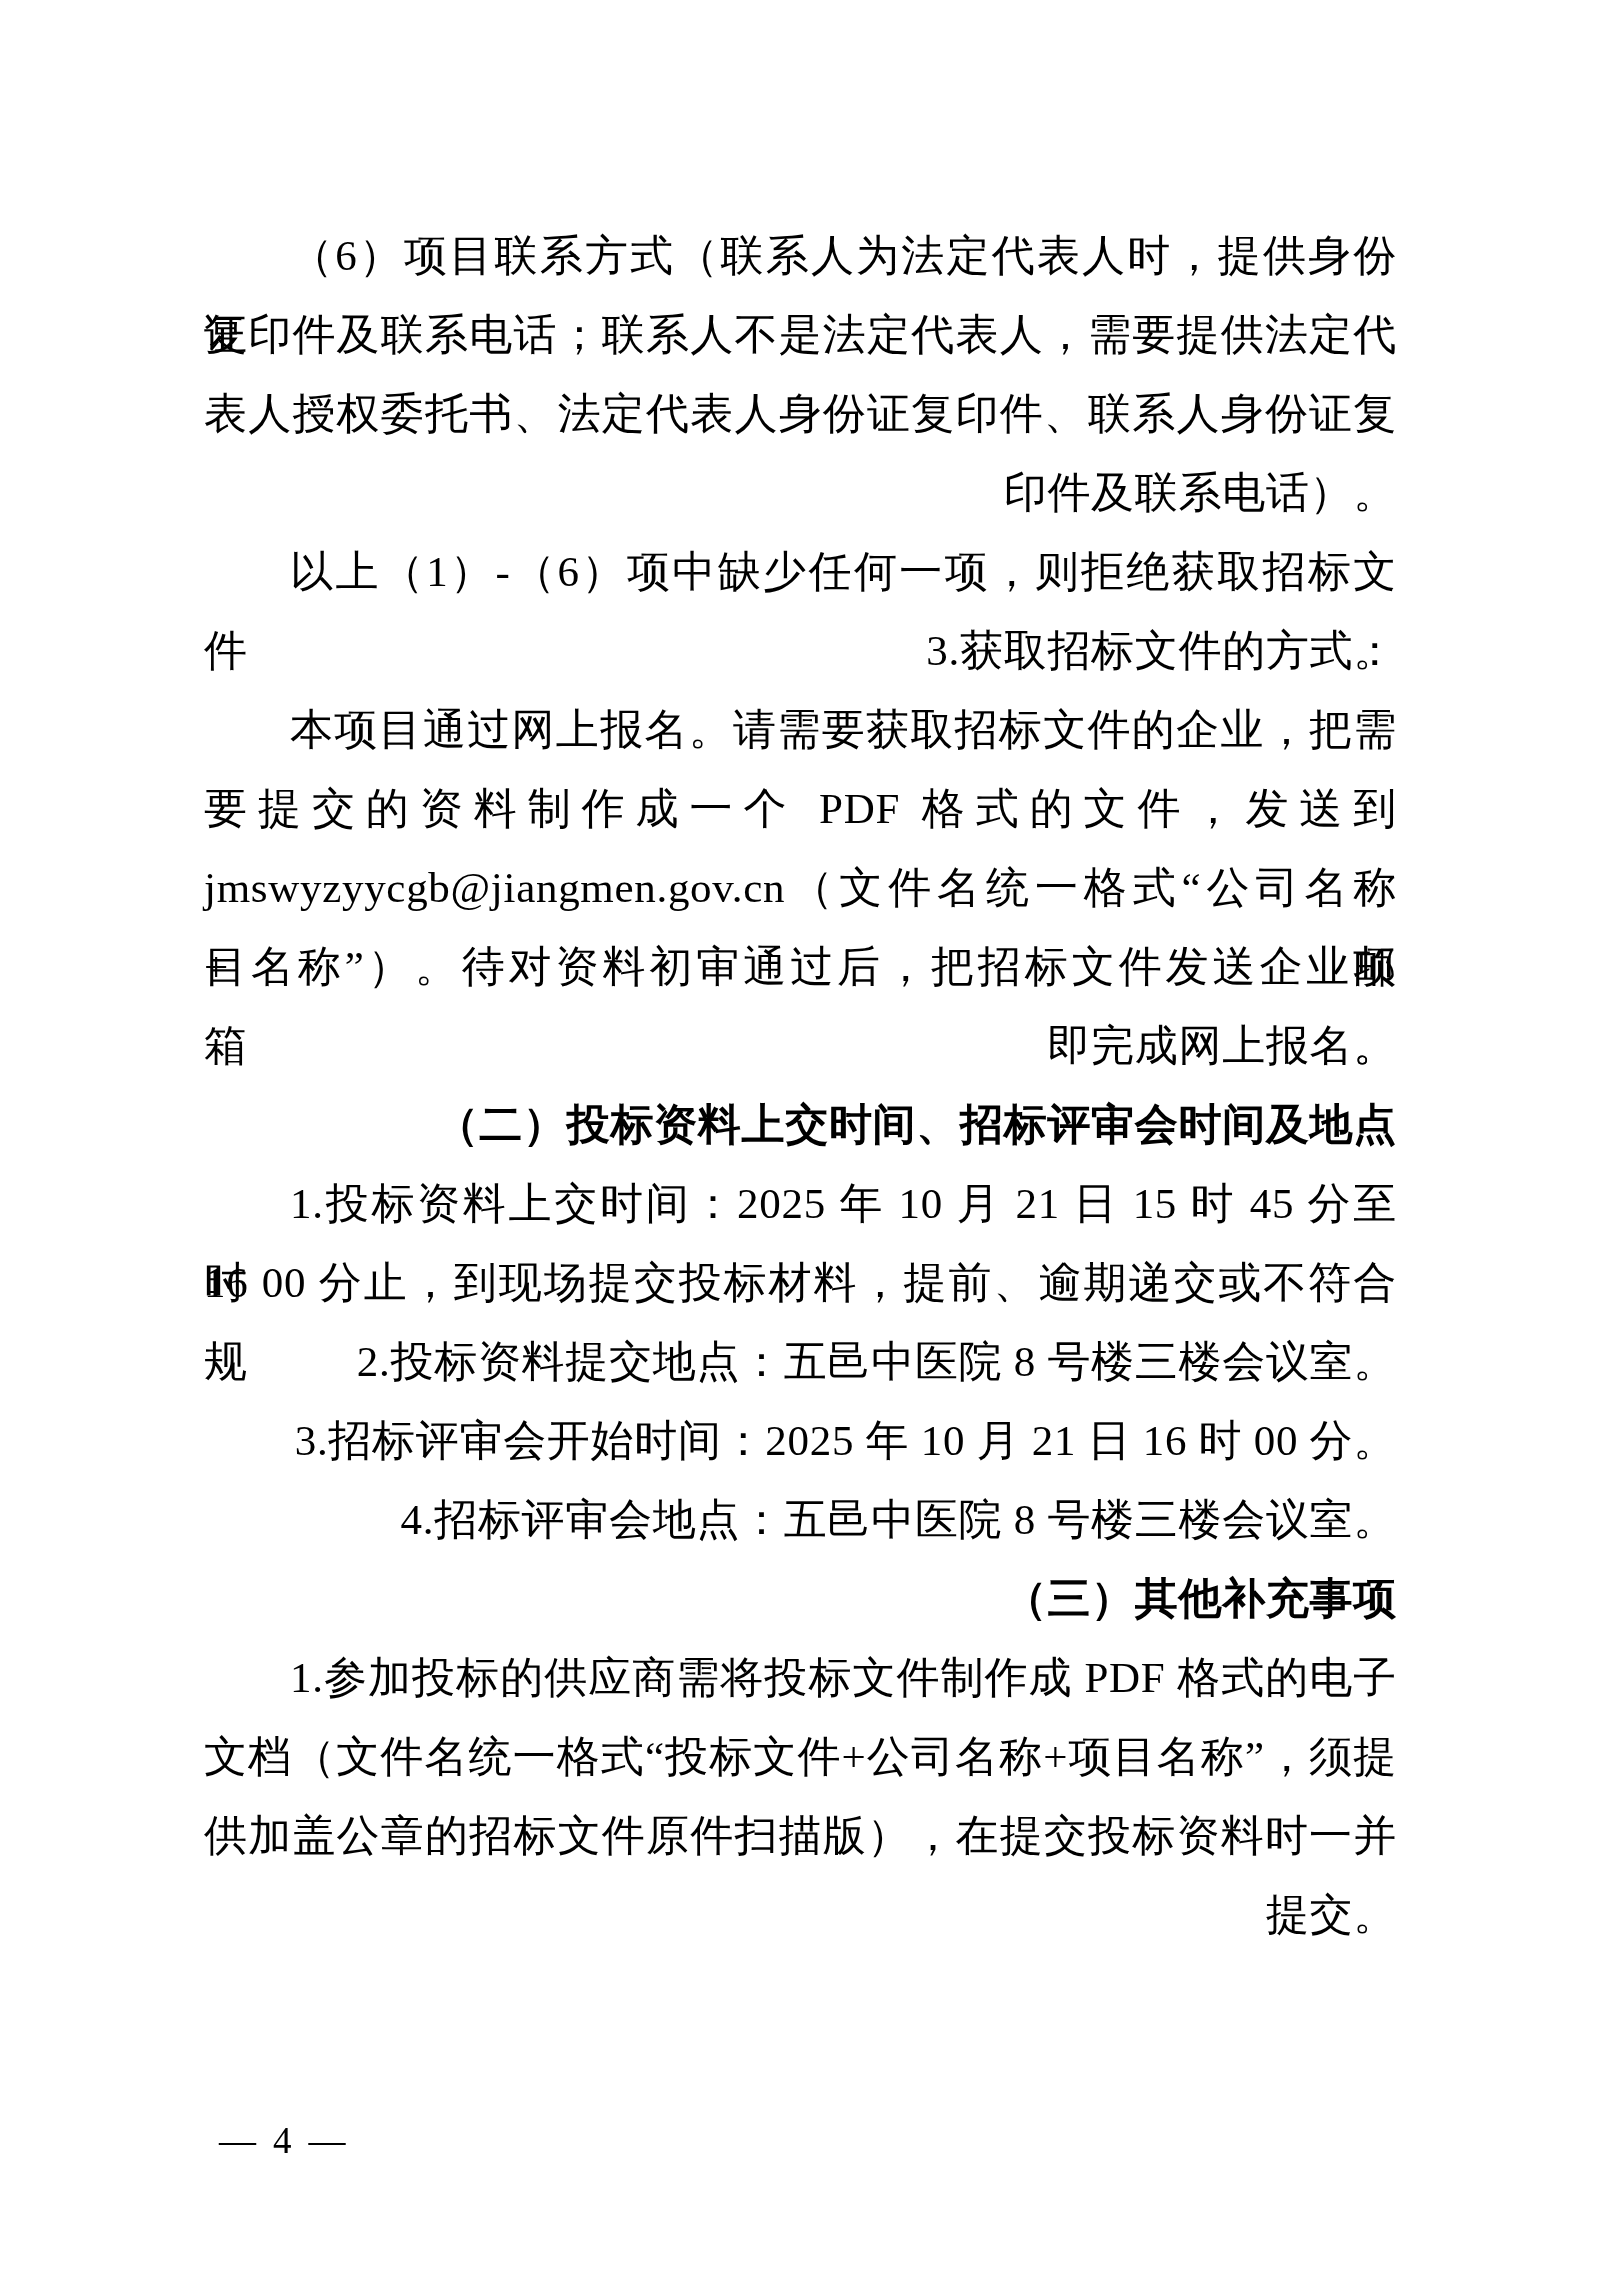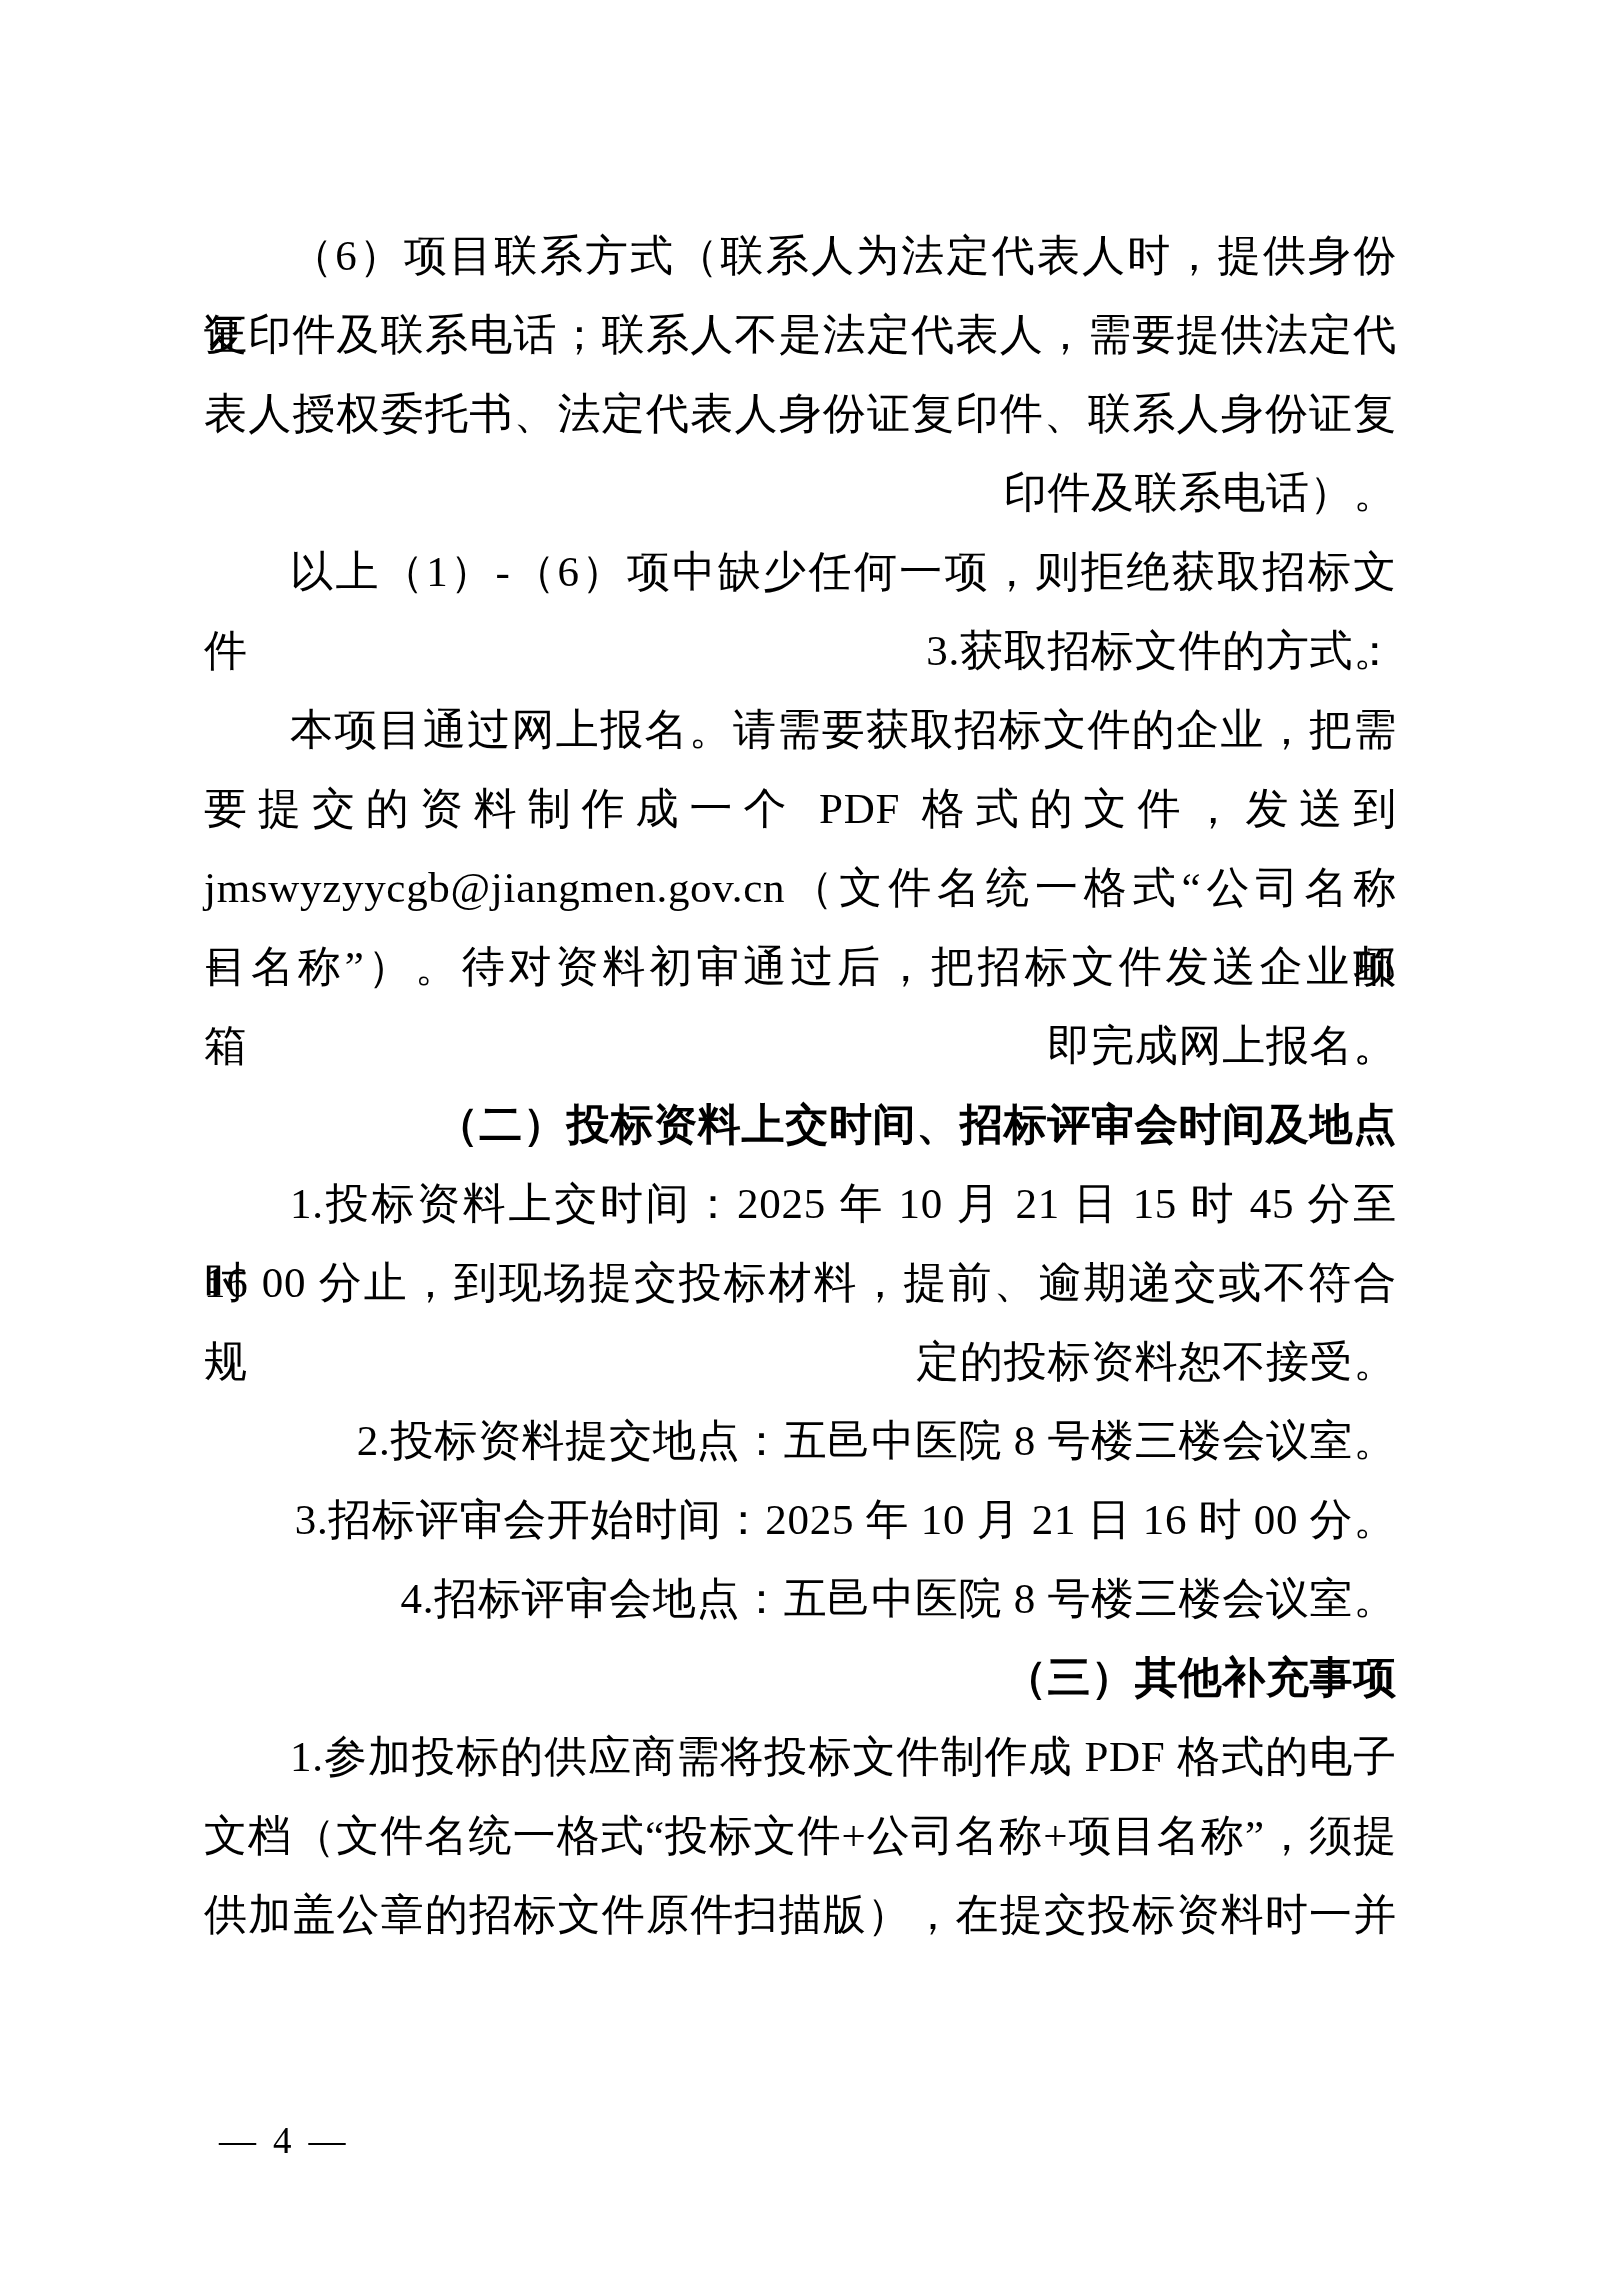--- a/index.html
+++ b/index.html
@@ -70,24 +70,24 @@
       <div class="line indent justify">以上（1）-（6）项中缺少任何一项，则拒绝获取招标文件。</div>
       <div class="line indent">3.获取招标文件的方式：</div>
       <div class="line indent justify">本项目通过网上报名。请需要获取招标文件的企业，把需</div>
       <div class="line justify">要提交的资料制作成一个 PDF 格式的文件，发送到</div>
       <div class="line justify">jmswyzyycgb@jiangmen.gov.cn（文件名统一格式“公司名称+项</div>
       <div class="line justify">目名称”）。待对资料初审通过后，把招标文件发送企业邮箱。</div>
       <div class="line">即完成网上报名。</div>
       <div class="line indent bold">（二）投标资料上交时间、招标评审会时间及地点</div>
       <div class="line indent justify">1.投标资料上交时间：2025 年 10 月 21 日 15 时 45 分至 16</div>
       <div class="line justify">时 00 分止，到现场提交投标材料，提前、逾期递交或不符合规</div>
-      <div class="line">定的投标资料恕不接受。</div>
       <div class="line indent">2.投标资料提交地点：五邑中医院 8 号楼三楼会议室。</div>
       <div class="line indent">3.招标评审会开始时间：2025 年 10 月 21 日 16 时 00 分。</div>
       <div class="line indent">4.招标评审会地点：五邑中医院 8 号楼三楼会议室。</div>
       <div class="line indent bold">（三）其他补充事项</div>
       <div class="line indent justify">1.参加投标的供应商需将投标文件制作成 PDF 格式的电子</div>
       <div class="line justify">文档（文件名统一格式“投标文件+公司名称+项目名称”，须提</div>
       <div class="line justify">供加盖公章的招标文件原件扫描版），在提交投标资料时一并</div>
+      <div class="line">提交。</div>
     </div>
   <div class="page-number">— 4 —</div>
 </div>
 
 
 </body></html>

